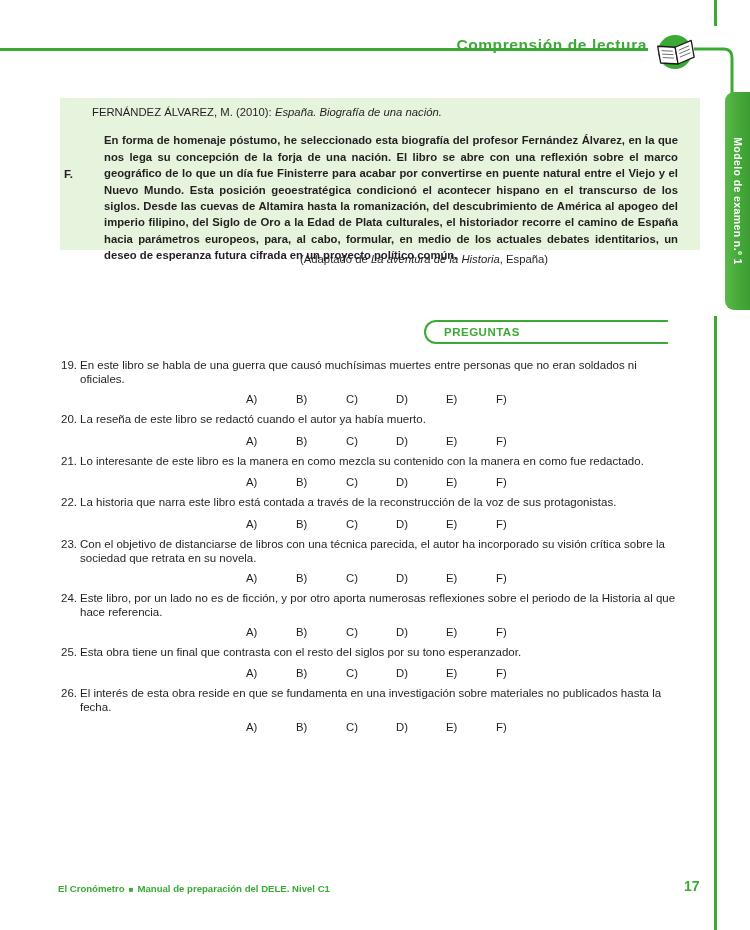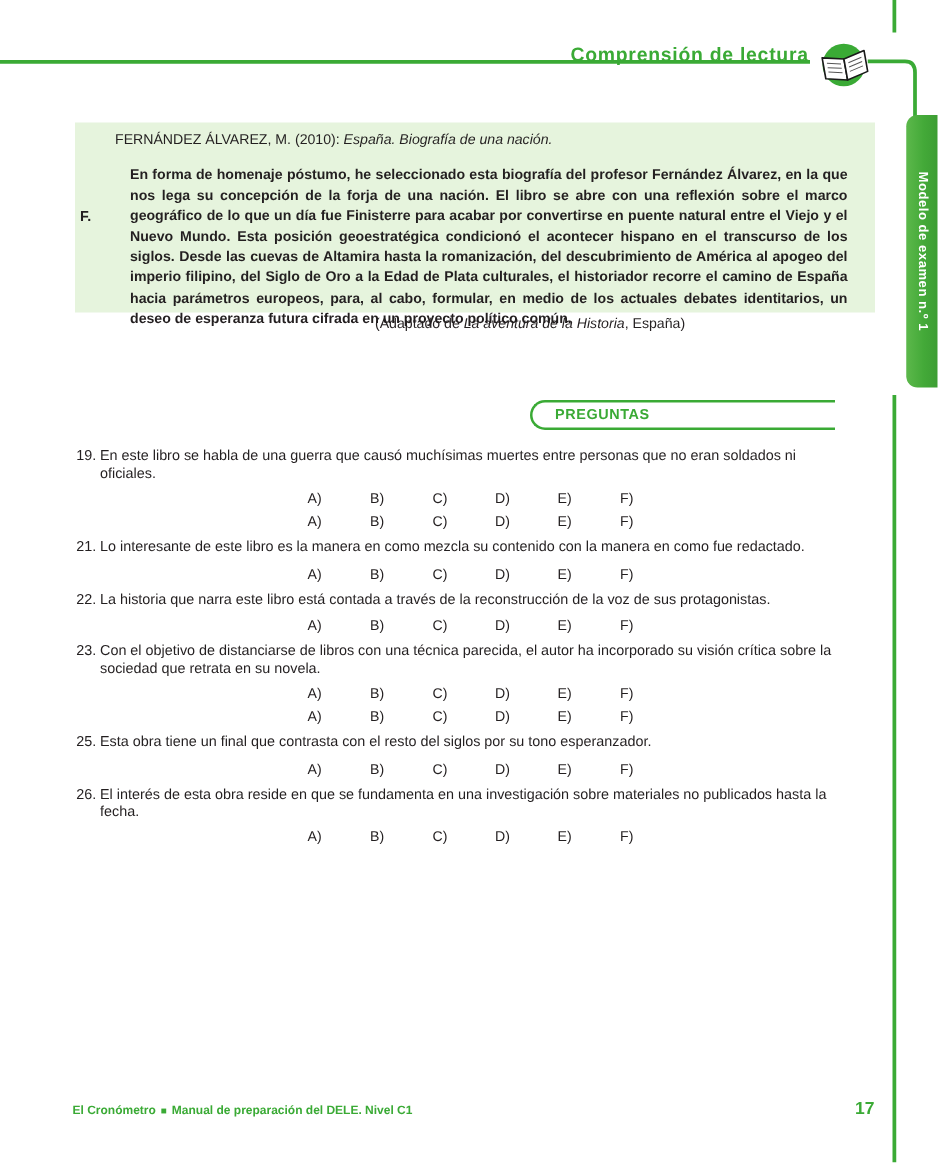--- a/index.html
+++ b/index.html
@@ -298,20 +298,24 @@
       <div class="options">
         <div class="option">A)</div>
         <div class="option">B)</div>
         <div class="option">C)</div>
         <div class="option">D)</div>
         <div class="option">E)</div>
         <div class="option">F)</div>
       </div>
     </div>
     <div class="question">
+      <div class="q-row">
+        <div class="q-num">20.</div>
+        <div class="q-text">La reseña de este libro se redactó cuando el autor ya había muerto.</div>
+      </div>
       <div class="options">
         <div class="option">A)</div>
         <div class="option">B)</div>
         <div class="option">C)</div>
         <div class="option">D)</div>
         <div class="option">E)</div>
         <div class="option">F)</div>
       </div>
     </div>
     <div class="question">
@@ -350,20 +354,24 @@
       <div class="options">
         <div class="option">A)</div>
         <div class="option">B)</div>
         <div class="option">C)</div>
         <div class="option">D)</div>
         <div class="option">E)</div>
         <div class="option">F)</div>
       </div>
     </div>
     <div class="question">
+      <div class="q-row">
+        <div class="q-num">24.</div>
+        <div class="q-text">Este libro, por un lado no es de ficción, y por otro aporta numerosas reflexiones sobre el periodo de la Historia al que hace referencia.</div>
+      </div>
       <div class="options">
         <div class="option">A)</div>
         <div class="option">B)</div>
         <div class="option">C)</div>
         <div class="option">D)</div>
         <div class="option">E)</div>
         <div class="option">F)</div>
       </div>
     </div>
     <div class="question">

